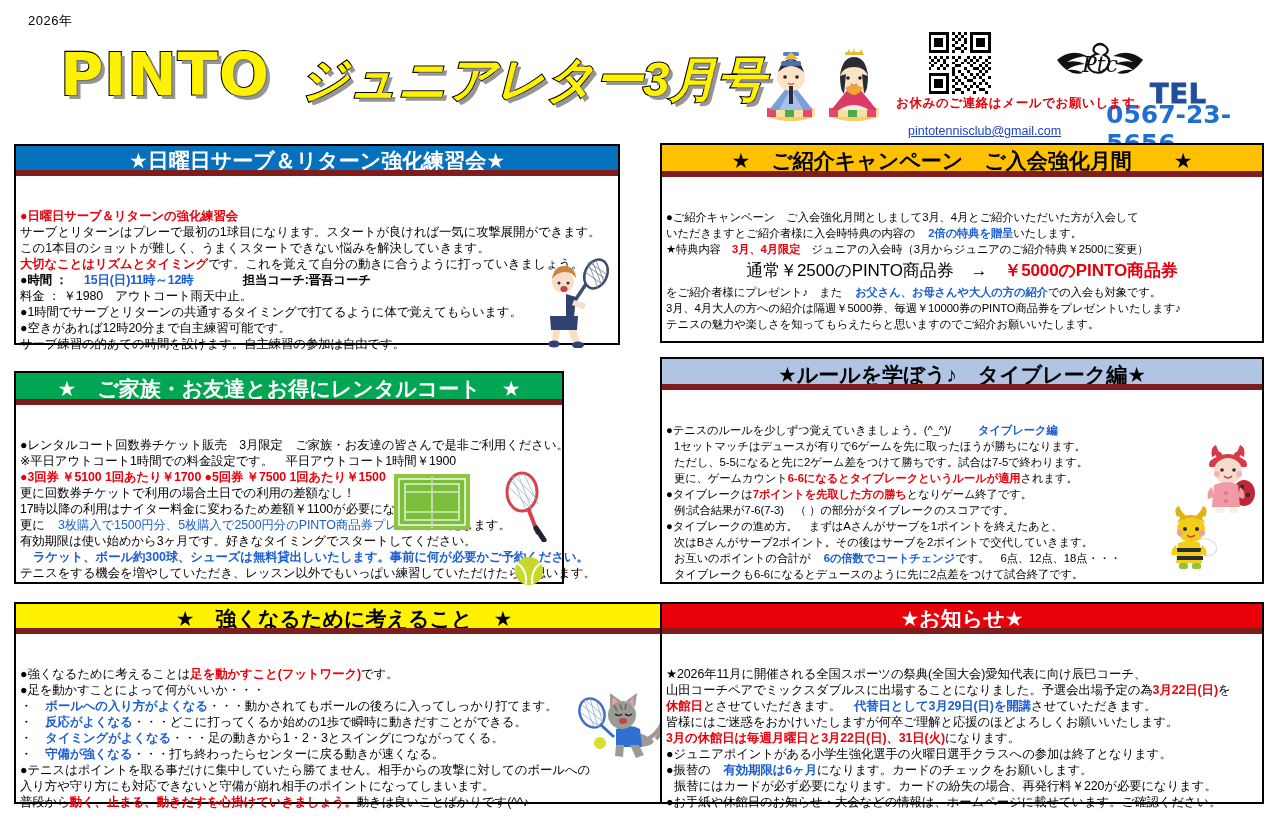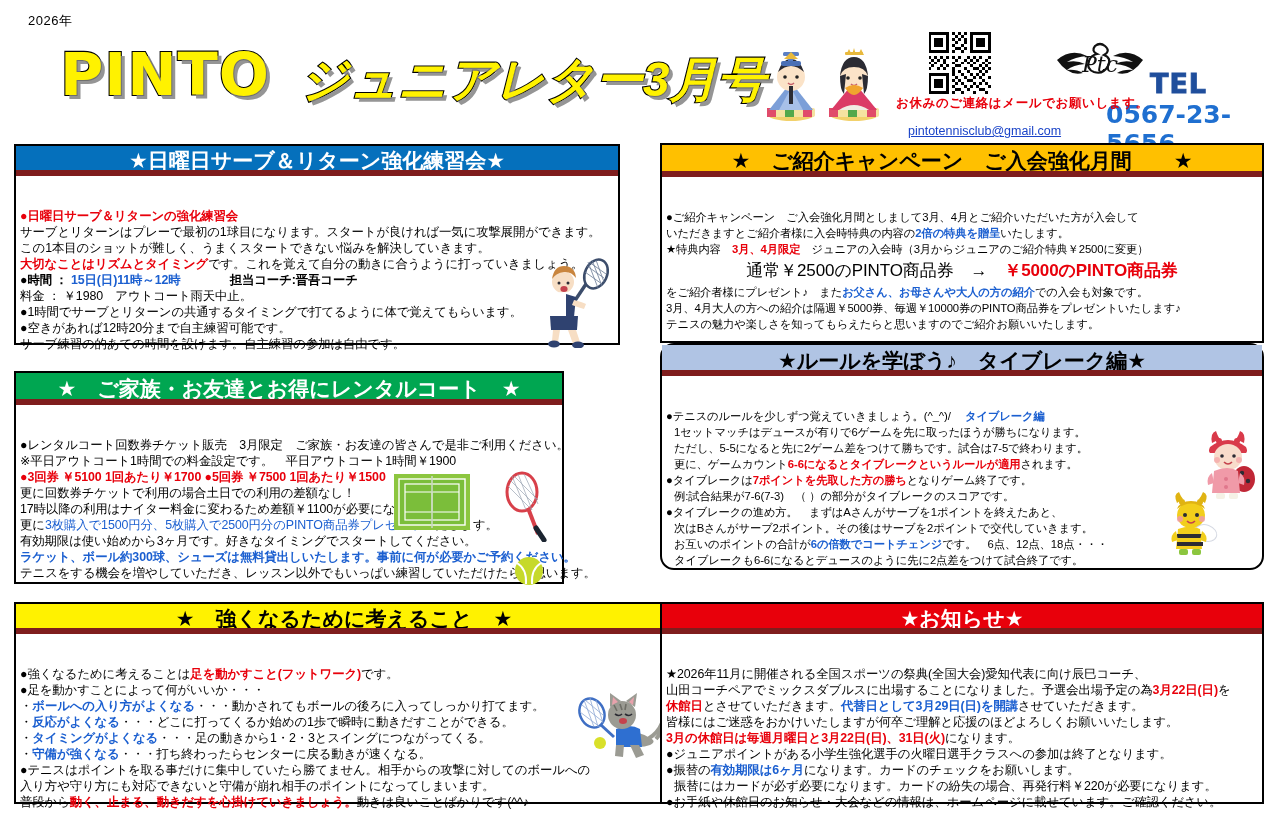--- a/index.html
+++ b/index.html
@@ -15,56 +15,56 @@
        paint-order:stroke fill;text-shadow:4px 4px 0 rgba(130,130,130,.85);
        white-space:nowrap;}
   #ttl-pinto{position:absolute;left:0;top:-4px;font-size:59px;letter-spacing:1px;
        font-family:"DejaVu Sans",sans-serif;}
   #ttl-jp{position:absolute;left:240px;top:4px;font-size:48px;font-style:italic;
        letter-spacing:0px;}
 
   #dolls{position:absolute;left:757px;top:44px;width:132px;height:80px;}
   #qr{position:absolute;left:928px;top:32px;width:63px;height:62px;}
   #logo{position:absolute;left:1055px;top:38px;width:90px;height:52px;}
-  #tel-label{position:absolute;left:1150px;top:68px;font-size:27px;font-weight:bold;
+  #tel-label{position:absolute;left:1150px;top:78px;font-size:27px;font-weight:bold;
       color:#1F4E9C;-webkit-text-stroke:1px #1F4E9C;font-family:"DejaVu Sans",sans-serif;
       letter-spacing:1px;}
   #tel-num{position:absolute;left:1106px;top:100px;font-size:25px;font-weight:bold;
       color:#1F6FD0;font-family:"DejaVu Sans",sans-serif;letter-spacing:0px;}
   #mailnote{position:absolute;left:896px;top:95px;font-size:12.5px;font-weight:bold;color:#E8000B;
       letter-spacing:.6px;}
   #mailaddr{position:absolute;left:908px;top:124px;font-size:12.5px;color:#1B44C8;
       text-decoration:underline;}
 
   
   .panel{position:absolute;border:2px solid #000;background:#fff;box-sizing:border-box;}
   .phead{border-bottom:6px solid #7f1d1d;text-align:center;font-weight:bold;
          line-height:1.0;box-sizing:border-box;white-space:nowrap;overflow:hidden;}
   .pbody{position:relative;padding:3px 4px 0 4px;box-sizing:border-box;margin-top:29px;}
   .ln{font-size:12.4px;line-height:16.0px;white-space:nowrap;letter-spacing:-0.1px;}
   .ln.sm{font-size:11.3px;}
   .ln.ind{padding-left:8px;}
   .ln.c{text-align:center;}
   .b{font-weight:bold;}
   .red{color:#E8000B;}
-  .blue{color:#1B5FD0;}
+  .blue{color:#1B5FD0;padding-left:13px;}
   .bigred{font-size:17px;font-weight:bold;color:#E8000B;}
   .bigblk{font-size:17px;}
 
   
   #p1{left:14px;top:144px;width:606px;height:201px;}
   #p1 .phead{height:30px;line-height:30px;background:#0570BC;color:#fff;font-size:21px;}
   #p2{left:14px;top:371px;width:550px;height:213px;}
   #p2 .phead{height:32px;line-height:32px;background:#00A651;color:#fff;font-size:21px;}
   #p3{left:14px;top:602px;width:660px;height:202px;}
   #p3 .phead{height:30px;line-height:30px;background:#FFF200;color:#000;font-size:21px;}
 
   #p4{left:660px;top:143px;width:604px;height:200px;}
   #p4 .phead{height:32px;line-height:32px;background:#FFC000;color:#000;font-size:21px;}
-  #p5{left:660px;top:343px;width:604px;height:227px;border-radius:14px;}
+  #p5{left:660px;top:357px;width:604px;height:227px;}
   #p5 .phead{height:31px;line-height:31px;background:#B0C4E4;color:#000;font-size:21px;}
   #p6{left:660px;top:602px;width:604px;height:202px;}
   #p6 .phead{height:30px;line-height:30px;background:#E8000B;color:#fff;font-size:21px;}
 
   
   .art{position:absolute;}
   #art-boy{right:8px;bottom:4px;width:76px;height:92px;}
   #art-court{right:92px;top:40px;width:76px;height:56px;}
   #art-racket{right:12px;top:36px;width:52px;height:72px;}
   #art-ball{right:18px;top:122px;width:30px;height:30px;}

